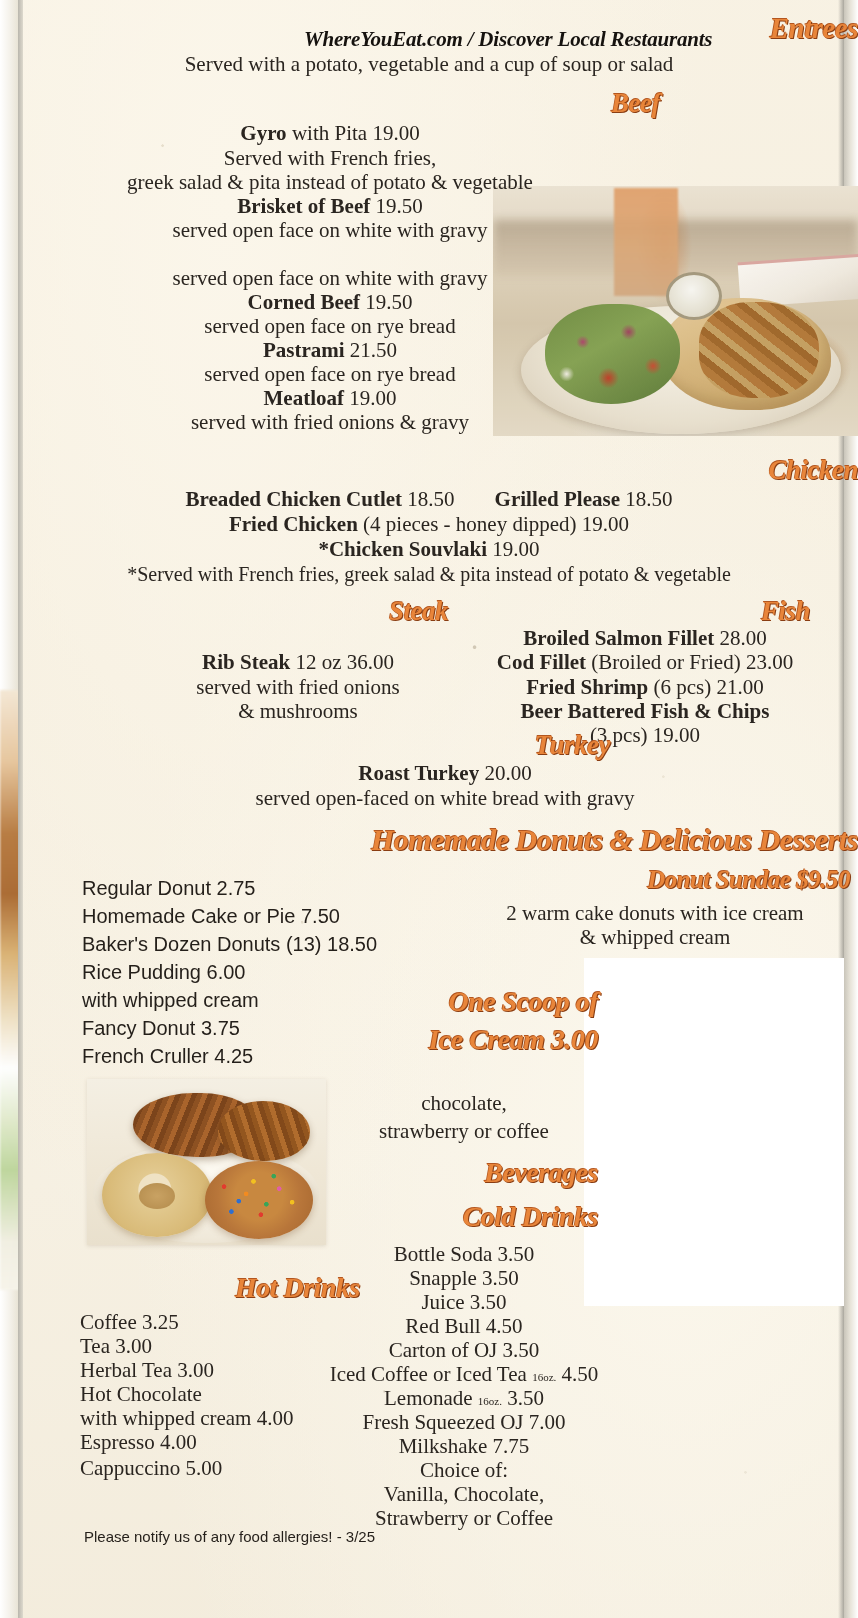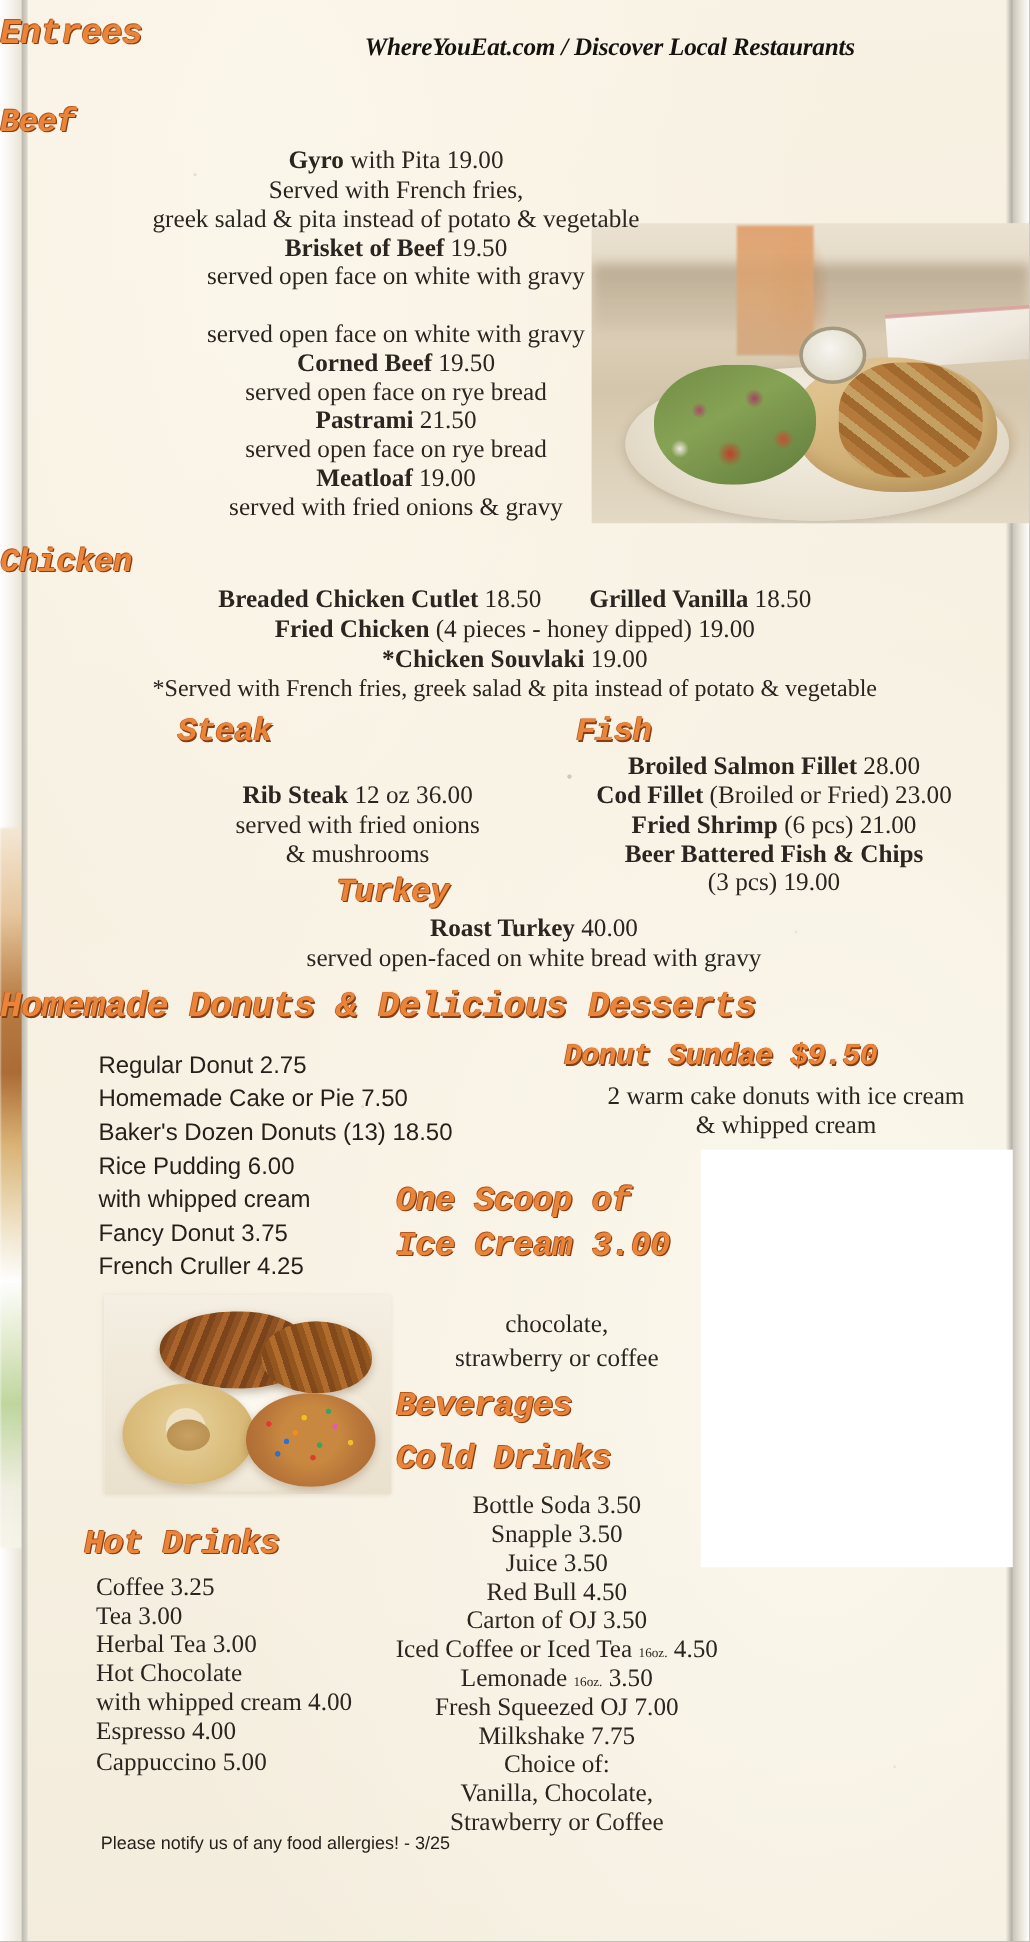--- a/index.html
+++ b/index.html
@@ -58,26 +58,26 @@
       radial-gradient(circle at 88% 91%, rgba(150,130,95,.12) 0 1px, transparent 1.6px),
       radial-gradient(circle at 9% 73%, rgba(150,130,95,.14) 0 1px, transparent 1.6px),
       radial-gradient(circle at 55% 40%, rgba(120,100,70,.30) 0 1.4px, transparent 2.2px);
     pointer-events:none;
   }
 
   .layer{position:absolute;left:0;top:0;width:858px;height:1618px;}
 
   
   .fancy{
-    font-family:Liberation Mono, monospace;
+    font-family:Liberation Serif, serif;
     color:#e8853a;
     font-weight:700;
     font-style:italic;
     letter-spacing:-.5px;
-    text-align:left;
+    text-align:right;
     text-shadow:
       1px 1px 0 #8a3d12,
       -0.6px -0.6px 0 #b3561f,
       0 0 1px #c96a28;
     white-space:nowrap;
   }
   .serif{font-family:"Liberation Serif", serif;color:#2a2520;}
   .sans{font-family:"Liberation Sans", sans-serif;color:#241f1a;text-align:center;}
 
   .ctr{text-align:center;}
@@ -269,60 +269,61 @@
   </div>
 
   <div class="white-block"></div>
 
   <div class="layer">
 
     <div class="row fancy" style="left:0;top:12px;width:858px;font-size:29px;">Entrees</div>
 
     <div class="watermark" style="left:304px;top:27px;">WhereYouEat.com / Discover Local Restaurants</div>
 
+    <div class="row serif ctr" style="left:0;top:52px;width:858px;font-size:21px;">Served with a potato, vegetable and a cup of soup or salad</div>
 
     <div class="row fancy" style="left:0;top:88px;width:660px;font-size:27px;">Beef</div>
 
     <div class="row serif ctr" style="left:0;top:121px;width:660px;font-size:21px;"><b>Gyro</b><span> with Pita  19.00</span></div>
     <div class="row serif ctr" style="left:0;top:146px;width:660px;font-size:21px;">Served with French fries,</div>
     <div class="row serif ctr" style="left:0;top:170px;width:660px;font-size:21px;">greek salad &amp; pita instead of potato &amp; vegetable</div>
     <div class="row serif ctr" style="left:0;top:194px;width:660px;font-size:21px;"><b>Brisket of Beef</b><span>  19.50</span></div>
     <div class="row serif ctr" style="left:0;top:218px;width:660px;font-size:21px;">served open face on white with gravy</div>
     <div class="row serif ctr" style="left:0;top:266px;width:660px;font-size:21px;">served open face on white with gravy</div>
     <div class="row serif ctr" style="left:0;top:290px;width:660px;font-size:21px;"><b>Corned Beef</b><span>  19.50</span></div>
     <div class="row serif ctr" style="left:0;top:314px;width:660px;font-size:21px;">served open face on rye bread</div>
     <div class="row serif ctr" style="left:0;top:338px;width:660px;font-size:21px;"><b>Pastrami</b><span>  21.50</span></div>
     <div class="row serif ctr" style="left:0;top:362px;width:660px;font-size:21px;">served open face on rye bread</div>
     <div class="row serif ctr" style="left:0;top:386px;width:660px;font-size:21px;"><b>Meatloaf</b><span>  19.00</span></div>
     <div class="row serif ctr" style="left:0;top:410px;width:660px;font-size:21px;">served with fried onions &amp; gravy</div>
 
     <div class="row fancy" style="left:0;top:455px;width:858px;font-size:27px;">Chicken</div>
 
-    <div class="row serif ctr" style="left:0;top:487px;width:858px;font-size:21px;"><b>Breaded Chicken Cutlet</b><span>  18.50</span><span style="display:inline-block;width:40px;"></span><b>Grilled Vanilla</b><span>  18.50</span></div>
+    <div class="row serif ctr" style="left:0;top:487px;width:858px;font-size:21px;"><b>Breaded Chicken Cutlet</b><span>  18.50</span><span style="display:inline-block;width:40px;"></span><b>Grilled Please</b><span>  18.50</span></div>
 
     <div class="row serif ctr" style="left:0;top:512px;width:858px;font-size:21px;"><b>Fried Chicken</b><span> (4 pieces - honey dipped)   19.00</span></div>
 
     <div class="row serif ctr" style="left:0;top:537px;width:858px;font-size:21px;"><b>*Chicken Souvlaki</b><span>  19.00</span></div>
 
     <div class="row serif ctr" style="left:0;top:563px;width:858px;font-size:20px;">*Served with French fries, greek salad &amp; pita instead of potato &amp; vegetable</div>
 
     <div class="row fancy" style="left:148px;top:596px;width:300px;font-size:27px;">Steak</div>
     <div class="row serif ctr" style="left:118px;top:650px;width:360px;font-size:21px;"><b>Rib Steak</b><span> 12 oz  36.00</span></div>
     <div class="row serif ctr" style="left:118px;top:675px;width:360px;font-size:21px;">served with fried onions</div>
     <div class="row serif ctr" style="left:118px;top:699px;width:360px;font-size:21px;">&amp; mushrooms</div>
 
     <div class="row fancy" style="left:480px;top:596px;width:330px;font-size:27px;">Fish</div>
     <div class="row serif ctr" style="left:450px;top:626px;width:390px;font-size:21px;"><b>Broiled Salmon Fillet</b><span>  28.00</span></div>
     <div class="row serif ctr" style="left:450px;top:650px;width:390px;font-size:21px;"><b>Cod Fillet</b><span> (Broiled or Fried)  23.00</span></div>
     <div class="row serif ctr" style="left:450px;top:675px;width:390px;font-size:21px;"><b>Fried Shrimp</b><span> (6 pcs)  21.00</span></div>
     <div class="row serif ctr" style="left:450px;top:699px;width:390px;font-size:21px;"><b>Beer Battered Fish &amp; Chips</b></div>
     <div class="row serif ctr" style="left:450px;top:723px;width:390px;font-size:21px;">(3 pcs)  19.00</div>
 
     <div class="row fancy" style="left:280px;top:730px;width:330px;font-size:27px;">Turkey</div>
-    <div class="row serif ctr" style="left:180px;top:761px;width:530px;font-size:21px;"><b>Roast Turkey</b><span>  40.00</span></div>
+    <div class="row serif ctr" style="left:180px;top:761px;width:530px;font-size:21px;"><b>Roast Turkey</b><span>  20.00</span></div>
     <div class="row serif ctr" style="left:180px;top:786px;width:530px;font-size:21px;">served open-faced on white bread with gravy</div>
 
     <div class="row fancy" style="left:0;top:823px;width:858px;font-size:30px;">Homemade Donuts &amp; Delicious Desserts</div>
 
     <div class="row sans" style="left:82px;top:877px;font-size:20px;">Regular Donut  2.75</div>
     <div class="row sans" style="left:82px;top:905px;font-size:20px;">Homemade Cake or Pie  7.50</div>
     <div class="row sans" style="left:82px;top:933px;font-size:20px;">Baker's Dozen Donuts (13)  18.50</div>
     <div class="row sans" style="left:82px;top:961px;font-size:20px;">Rice Pudding  6.00</div>
     <div class="row sans" style="left:82px;top:989px;font-size:20px;">with whipped cream</div>
     <div class="row sans" style="left:82px;top:1017px;font-size:20px;">Fancy Donut  3.75</div>

